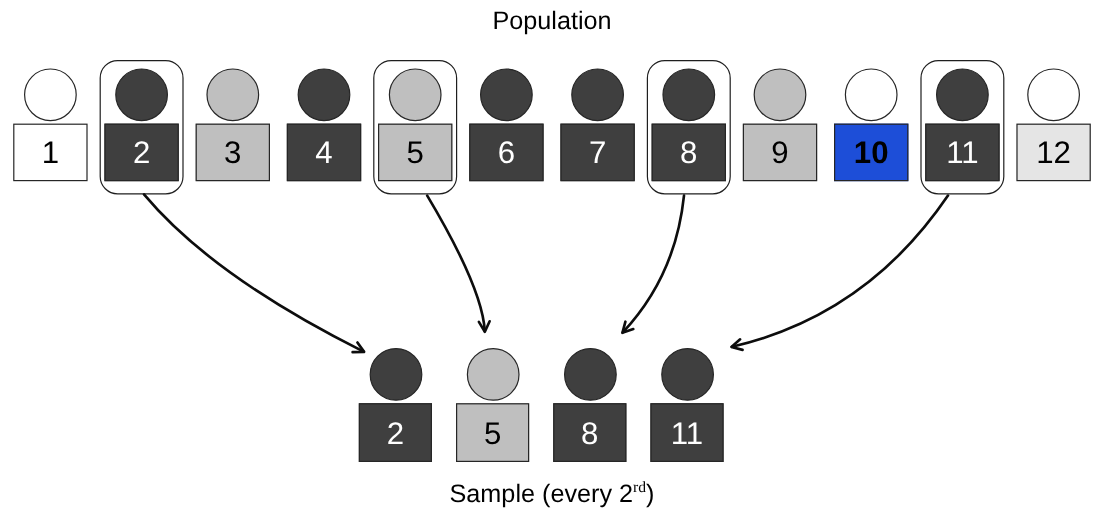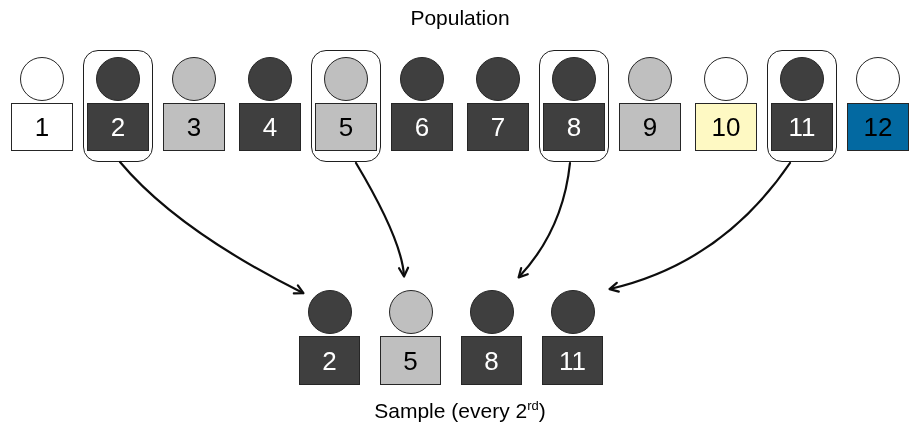--- a/index.html
+++ b/index.html
@@ -14,21 +14,21 @@
   .title, .caption {
     position: absolute;
     left: 0;
     width: 920px;
     text-align: center;
     font-size: 21px;
     color: #000000;
   }
   .title { top: 6px; }
   .caption { top: 398px; }
-  .caption sup { font-size: 62%; }
+  .caption sup { font-size: 62%; font-family: Liberation Serif, serif; }
   .row {
     position: absolute;
     display: flex;
   }
   #population-row {
     top: 57px;
     left: 0;
     width: 920px;
     justify-content: center;
     gap: 14px;
@@ -133,30 +133,30 @@
         <div class="outline" style="border-color: rgb(31, 31, 31);"></div>
         <div class="head" style="background: rgb(63, 63, 63);"></div>
         <div class="body" style="background: rgb(63, 63, 63); color: rgb(255, 255, 255);">8</div>
       </div>
       <div class="person">
         <div class="head" style="background: rgb(191, 191, 191);"></div>
         <div class="body" style="background: rgb(191, 191, 191); color: rgb(0, 0, 0);">9</div>
       </div>
       <div class="person">
         <div class="head" style="background: rgb(255, 255, 255);"></div>
-        <div class="body" style="background: #fef9c3; color: rgb(0, 0, 0);">10</div>
+        <div class="body" style="background: #1d4ed8; color: rgb(0, 0, 0); font-weight: bold;">10</div>
       </div>
       <div class="person">
         <div class="outline" style="border-color: rgb(31, 31, 31);"></div>
         <div class="head" style="background: rgb(63, 63, 63);"></div>
         <div class="body" style="background: rgb(63, 63, 63); color: rgb(255, 255, 255);">11</div>
       </div>
       <div class="person">
         <div class="head" style="background: rgb(255, 255, 255);"></div>
-        <div class="body" style="background: #0369a1; color: rgb(0, 0, 0);">12</div>
+        <div class="body" style="background: #e5e5e5; color: rgb(0, 0, 0);">12</div>
       </div>
     </div>
 
   <svg id="arrow-overlay" viewBox="0 0 920 437" xmlns="http://www.w3.org/2000/svg">
     <defs>
       <marker id="arrowhead" viewBox="0 0 13 13" refX="10" refY="6.5" markerWidth="13" markerHeight="13" markerUnits="userSpaceOnUse" orient="auto">
         <path d="M2 2 L10.5 6.5 L2 11" fill="none" stroke="#0d0d0d" stroke-width="2.2" stroke-linecap="round" stroke-linejoin="round"></path>
       </marker>
     </defs>
   <path class="arrow" d="M 120 162 Q 177 230 303 293" marker-end="url(#arrowhead)"></path>

